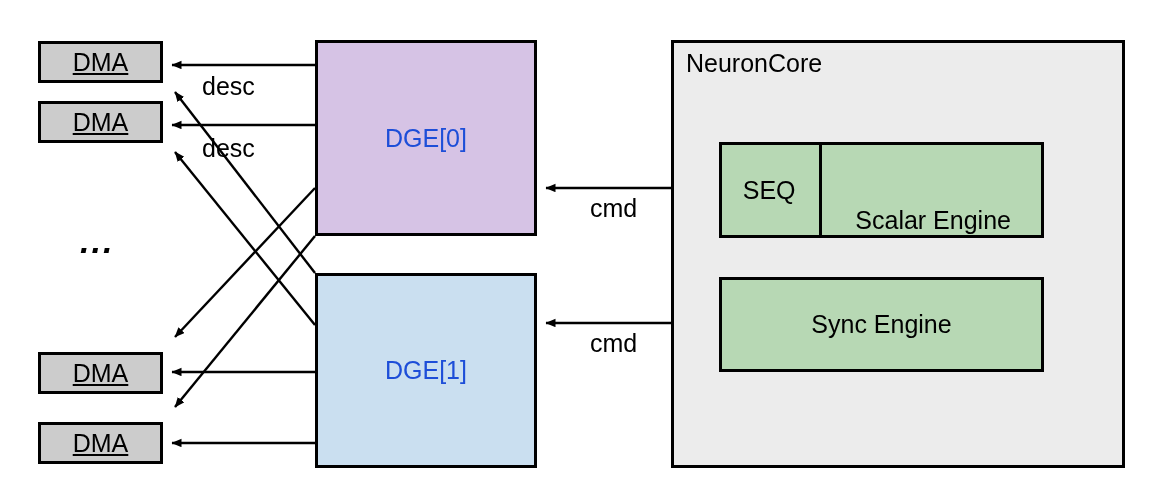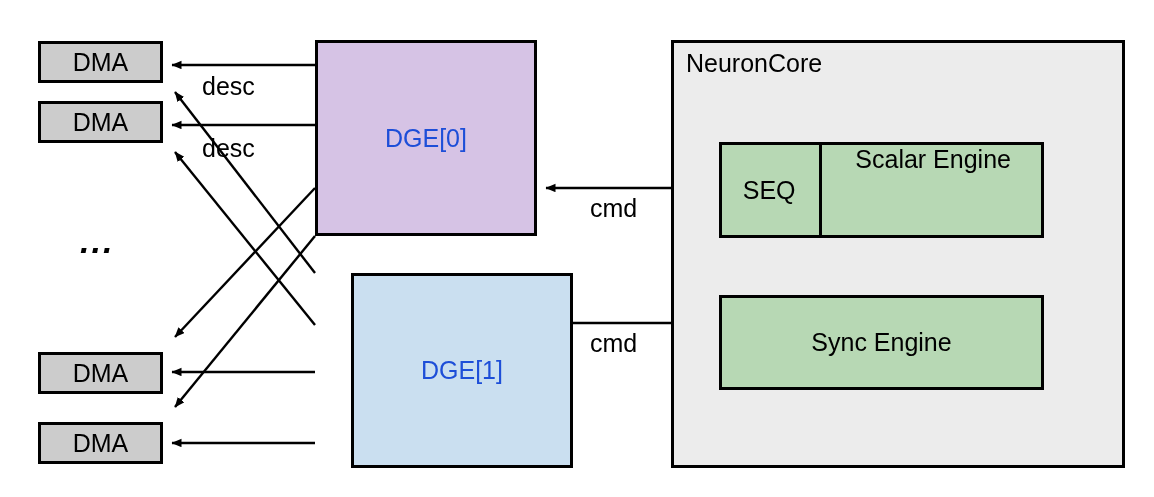--- a/index.html
+++ b/index.html
@@ -1,20 +1,20 @@
 <!DOCTYPE html>
 <html><head>
 <meta charset="utf-8">
 <style>
   html,body{margin:0;padding:0;background:#ffffff;}
   #root{position:relative;width:1154px;height:497px;background:#ffffff;
         font-family:"Liberation Sans", sans-serif; overflow:hidden;}
   .box{position:absolute;box-sizing:border-box;border:3px solid #000;
        display:flex;align-items:center;justify-content:center;}
-  .dma{background:#cccccc;font-size:25px;color:#000;}
+  .dma{background:#cccccc;font-size:25px;color:#000;text-decoration:underline;}
   .dge{font-size:25px;color:#1d4ed8;}
   .dge0{background:#d6c3e5;}
   .dge1{background:#cadff0;}
   .core{background:#ececec;display:block;}
   .core-title{position:absolute;left:12px;top:6px;font-size:25px;color:#000;}
   .eng{background:#b7d8b4;font-size:25px;color:#000;}
   .seqdiv{position:absolute;top:0;bottom:0;width:3px;background:#000;}
   .lbl{position:absolute;font-size:25px;color:#000;white-space:nowrap;margin-top:46px;}
   .ellipsis{position:absolute;font-size:34px;font-weight:bold;font-style:italic;
             letter-spacing:2px;color:#000;}
@@ -65,38 +65,38 @@
   </div>
   <div class="box dma" style="left:38px;top:422px;width:125px;height:42px;">
     <span>DMA</span>
   </div>
 
   <div class="ellipsis" style="left:80px;top:222px;">...</div>
 
   <div class="box dge dge0" style="left:315px;top:40px;width:222px;height:196px;">
     <span>DGE[0]</span>
   </div>
-  <div class="box dge dge1" style="left:315px;top:273px;width:222px;height:195px;margin-left:36px;">
+  <div class="box dge dge1" style="left:315px;top:273px;width:222px;height:195px;">
     <span>DGE[1]</span>
   </div>
 
   <div class="box core" style="left:671px;top:40px;width:454px;height:428px;">
     <div class="core-title">NeuronCore</div>
 
     <div class="box eng" style="left:45px;top:99px;width:325px;height:96px;padding:0;gap:9px;">
       <div style="position:relative;width:97px;height:100%;display:flex;align-items:center;justify-content:center;">
         <span>SEQ</span>
       </div>
       <div class="seqdiv" style="left:97px;"></div>
-      <div style="position:relative;width:222px;height:100%;display:flex;align-items:flex-start;justify-content:center;">
+      <div style="position:relative;width:222px;height:100%;display:flex;align-items:flex-end;justify-content:center;">
         <span>Scalar Engine</span>
       </div>
     </div>
 
-    <div class="box eng" style="left:45px;top:252px;width:325px;height:95px;">
+    <div class="box eng" style="left:45px;top:234px;width:325px;height:95px;">
       <span>Sync Engine</span>
     </div>
   </div>
 
   <div class="lbl" style="left:202px;top:26px;">desc</div>
   <div class="lbl" style="left:202px;top:88px;">desc</div>
   <div class="lbl" style="left:590px;top:148px;">cmd</div>
   <div class="lbl" style="left:590px;top:283px;">cmd</div>
 
 </div>

